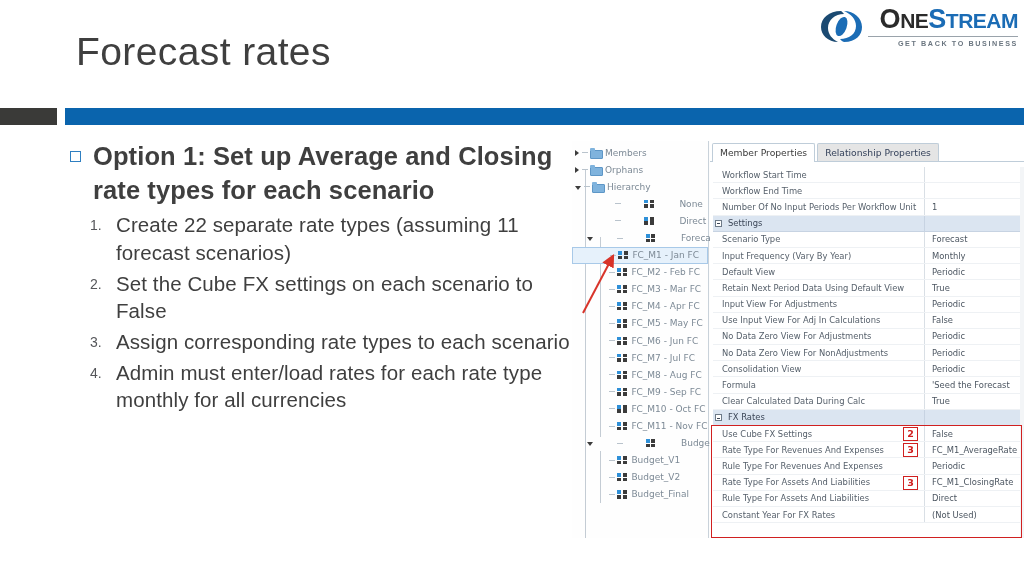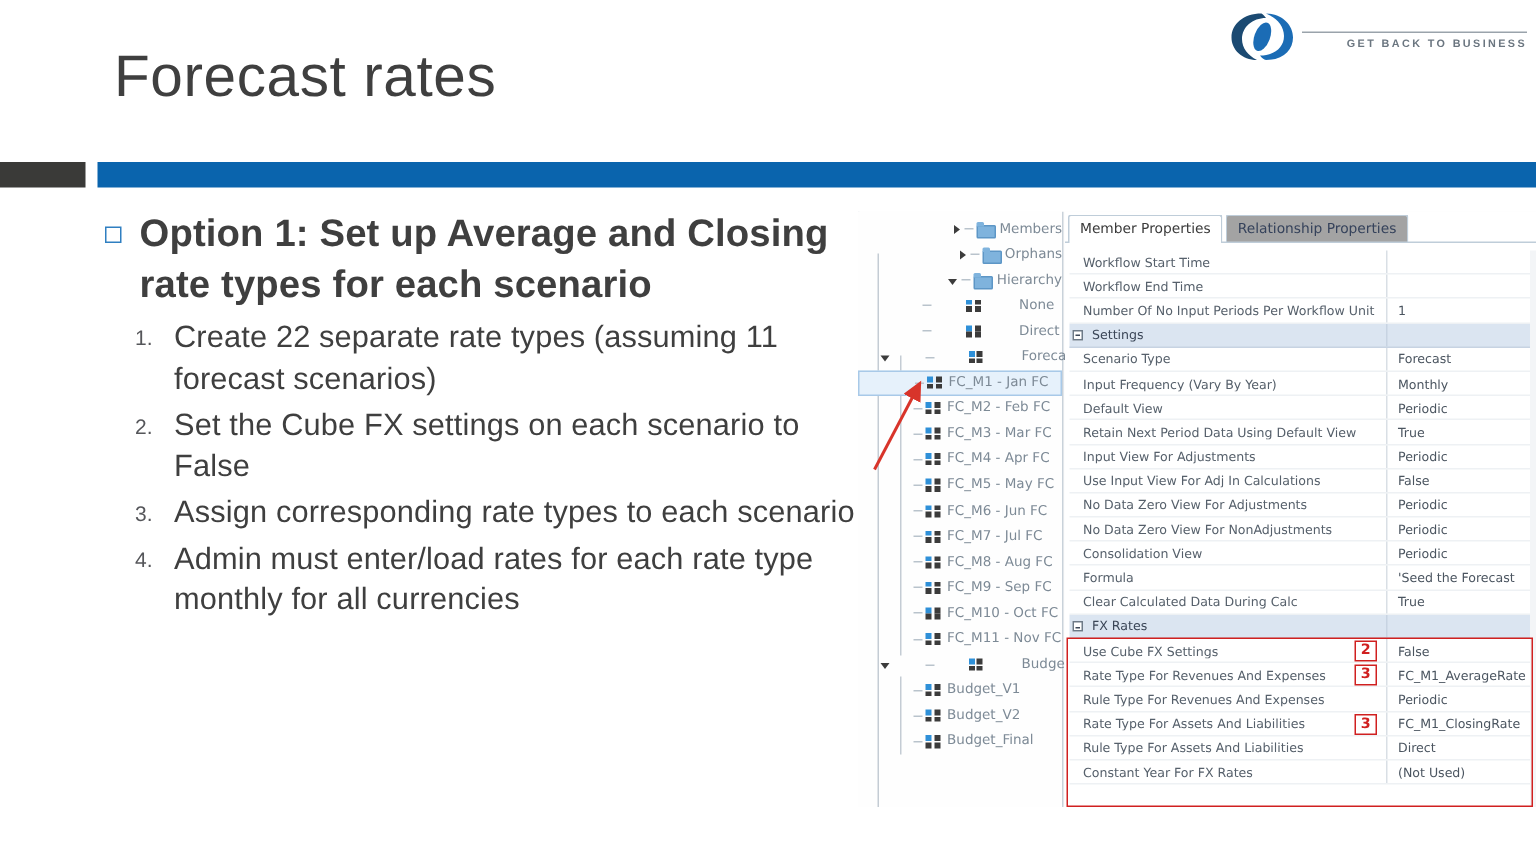--- a/index.html
+++ b/index.html
@@ -57,21 +57,21 @@
   .shot-inner { position: relative; width: 100%; height: 100%; }
 
   
   .tree {
     position: absolute; left: 0; top: 0; width: 137px; height: 397px;
     background: #fefefe; border-right: 1px solid #c9d2da;
     padding-top: 3px;
   }
   .trow { display: flex; align-items: center; height: 17.1px; font-size: 9px; color: #7d8a96; padding-left: 2px; position: relative; }
   .trow.sel { background: #e6f1fb; border: 1px solid #a8c9e8; }
-  .tw-0 { padding-left: 3px; justify-content: flex-end; }
+  .tw-0 { padding-left: 3px; }
   .tw-1 { padding-left: 15px; gap: 21px; }
   .tw-2 { padding-left: 30px; }
   .arrow-r { width: 0; height: 0; border-left: 4.2px solid #3c3c3c; border-top: 3.2px solid transparent; border-bottom: 3.2px solid transparent; margin-right: 3px; flex:0 0 auto;}
   .arrow-d { width: 0; height: 0; border-top: 4.2px solid #3c3c3c; border-left: 3.2px solid transparent; border-right: 3.2px solid transparent; margin-right: 3px; margin-top:2px; flex:0 0 auto;}
   .arrow-sp { width: 7.4px; flex: 0 0 auto; }
   .dash { width: 6px; height: 1px; background: #b9c3cc; margin-right: 2px; flex:0 0 auto; }
   .ico-folder { width: 11px; height: 9px; flex:0 0 auto; margin-right: 4px; position: relative; }
   .ico-folder:before { content:""; position:absolute; left:0; top:1.5px; width:11px; height:7.5px; background:#7fb3dd; border:1px solid #5d96c6; border-radius:1px;}
   .ico-folder:after { content:""; position:absolute; left:0; top:0; width:5px; height:2.5px; background:#7fb3dd; border-radius:1px 1px 0 0;}
   .ico-mem { width: 10px; height: 9px; flex:0 0 auto; margin-right: 4px; position: relative; }
@@ -86,21 +86,21 @@
 
   
   .redarrow { position: absolute; left: 0; top: 0; pointer-events: none; }
 
   
   .props { position: absolute; left: 138px; top: 0; width: 314px; height: 397px; background: #fff; }
   .tabs { position: absolute; left: 2px; top: 1px; height: 20px; display: flex; align-items: flex-end; }
   .tab { font-size: 9.2px; padding: 4px 7px 3px 7px; color: #3a3a3a; border: 1px solid #bfcdd9;
          border-bottom: none; border-radius: 2px 2px 0 0; line-height: 1.15; white-space: nowrap; }
   .tab.active { background: #fff; border-color: #bfcdd9; position: relative; z-index: 3; }
-  .tab.inactive { background: #a3a3a3; color: #35425b; margin-left: 2px; }
+  .tab.inactive { background: #e5e5e5; color: #35425b; margin-left: 2px; }
   .tabline { position: absolute; left: 0; top: 20px; width: 314px; height: 1px; background: #bfcdd9; }
 
   .grid { position: absolute; left: 3px; top: 26px; width: 309px; }
   .prow { display: flex; height: 16.2px; align-items: center; font-size: 8.4px;
           border-bottom: 1px solid #eef1f4; position: relative; }
   .pname { width: 211px; padding-left: 9px; color: #56606b; white-space: nowrap; overflow: hidden; }
   .pval  { flex: 1; padding-left: 7px; color: #4b5560; white-space: nowrap; overflow: hidden;
            border-left: 1px solid #d9dfe5; height: 100%; display: flex; align-items: center; }
   .prow.group { background: #dbe5f1; border-bottom: 1px solid #c7d3e2; }
   .prow.group .pname { color: #3b4657; padding-left: 15px; }
@@ -122,20 +122,23 @@
 
 <div class="slide">
 
   <div class="logo">
     <svg class="logo-mark" viewBox="0 0 46 38">
       <path d="M23 3 C11 3 3 10 3 19 C3 27 10 34 20 34 C14 31 10 26 10 20 C10 12 17 6 26 6 C24.9 4.5 24 3.6 23 3 Z" fill="#1b4a72"></path>
       <path d="M26 34 C38 34 44 27 44 19 C44 10 36 3 26 3 C33 6 38 11 38 18 C38 26 31 31 22 31 C23.2 32.6 24.6 33.6 26 34 Z" fill="#1b6cb5"></path>
       <ellipse cx="23.5" cy="18.5" rx="5.2" ry="10" fill="#1b6cb5" transform="rotate(20 23.5 18.5)"></ellipse>
     </svg>
     <div class="logo-text-wrap">
+      <div class="logo-word">
+        <span class="one"><span class="cap">O</span><span class="sm">NE</span></span><span class="stream"><span class="cap">S</span><span class="sm">TREAM</span></span>
+      </div>
       <div class="logo-tag">GET BACK TO BUSINESS</div>
     </div>
   </div>
 
   <div class="title">Forecast rates</div>
   <div class="bar-dark"></div>
   <div class="bar-blue"></div>
 
   <div class="content">
     <div class="lvl1">

